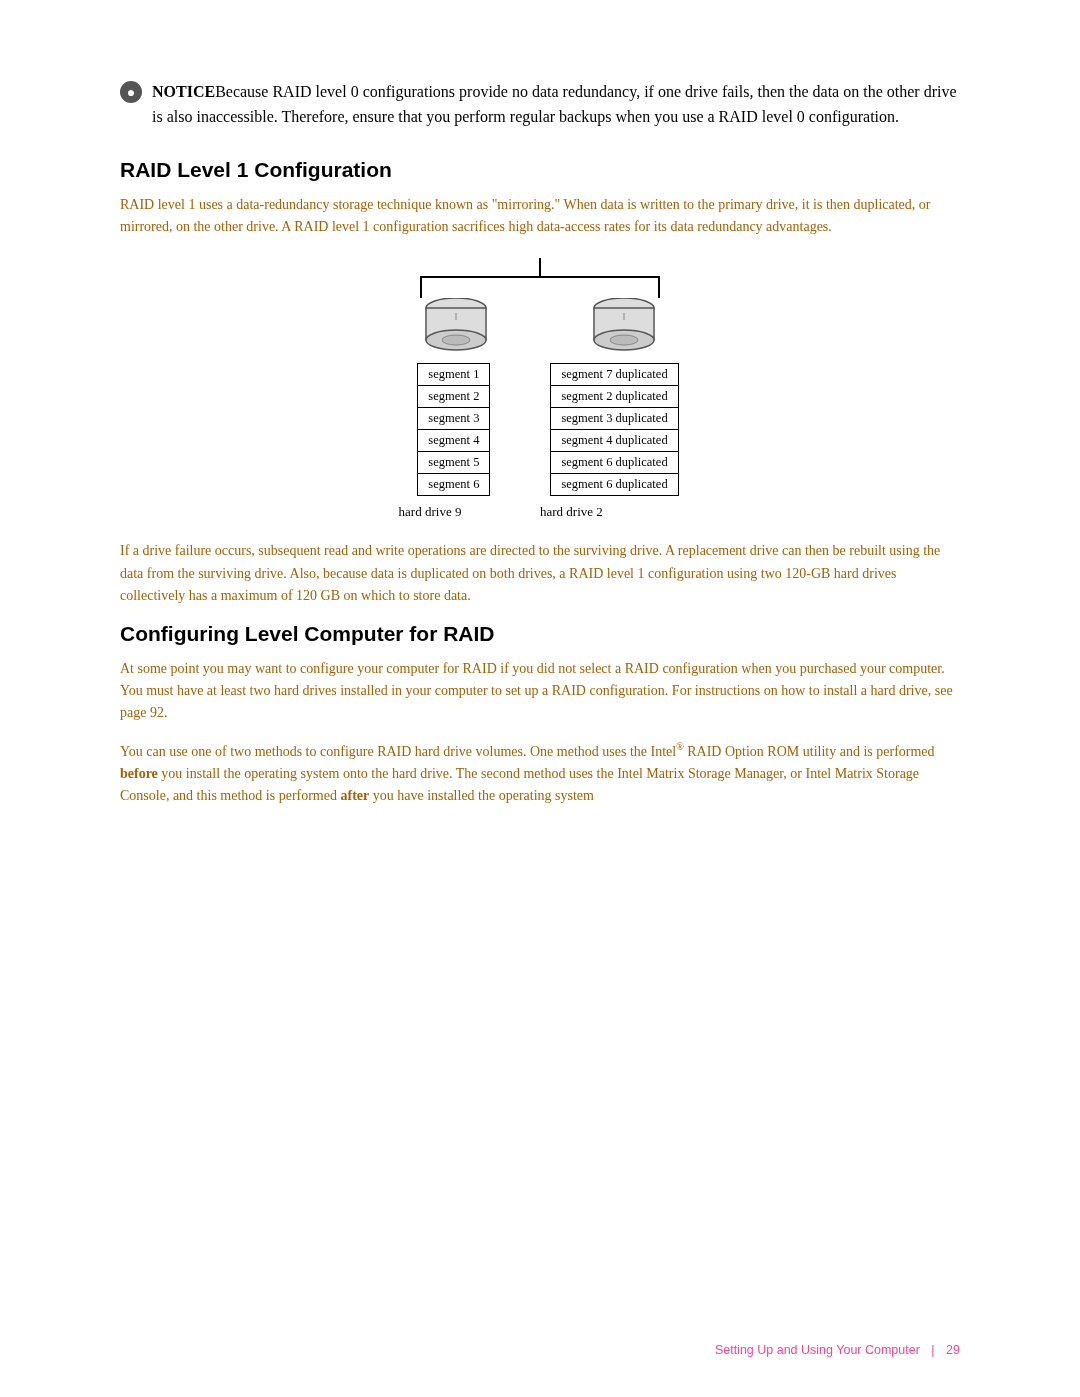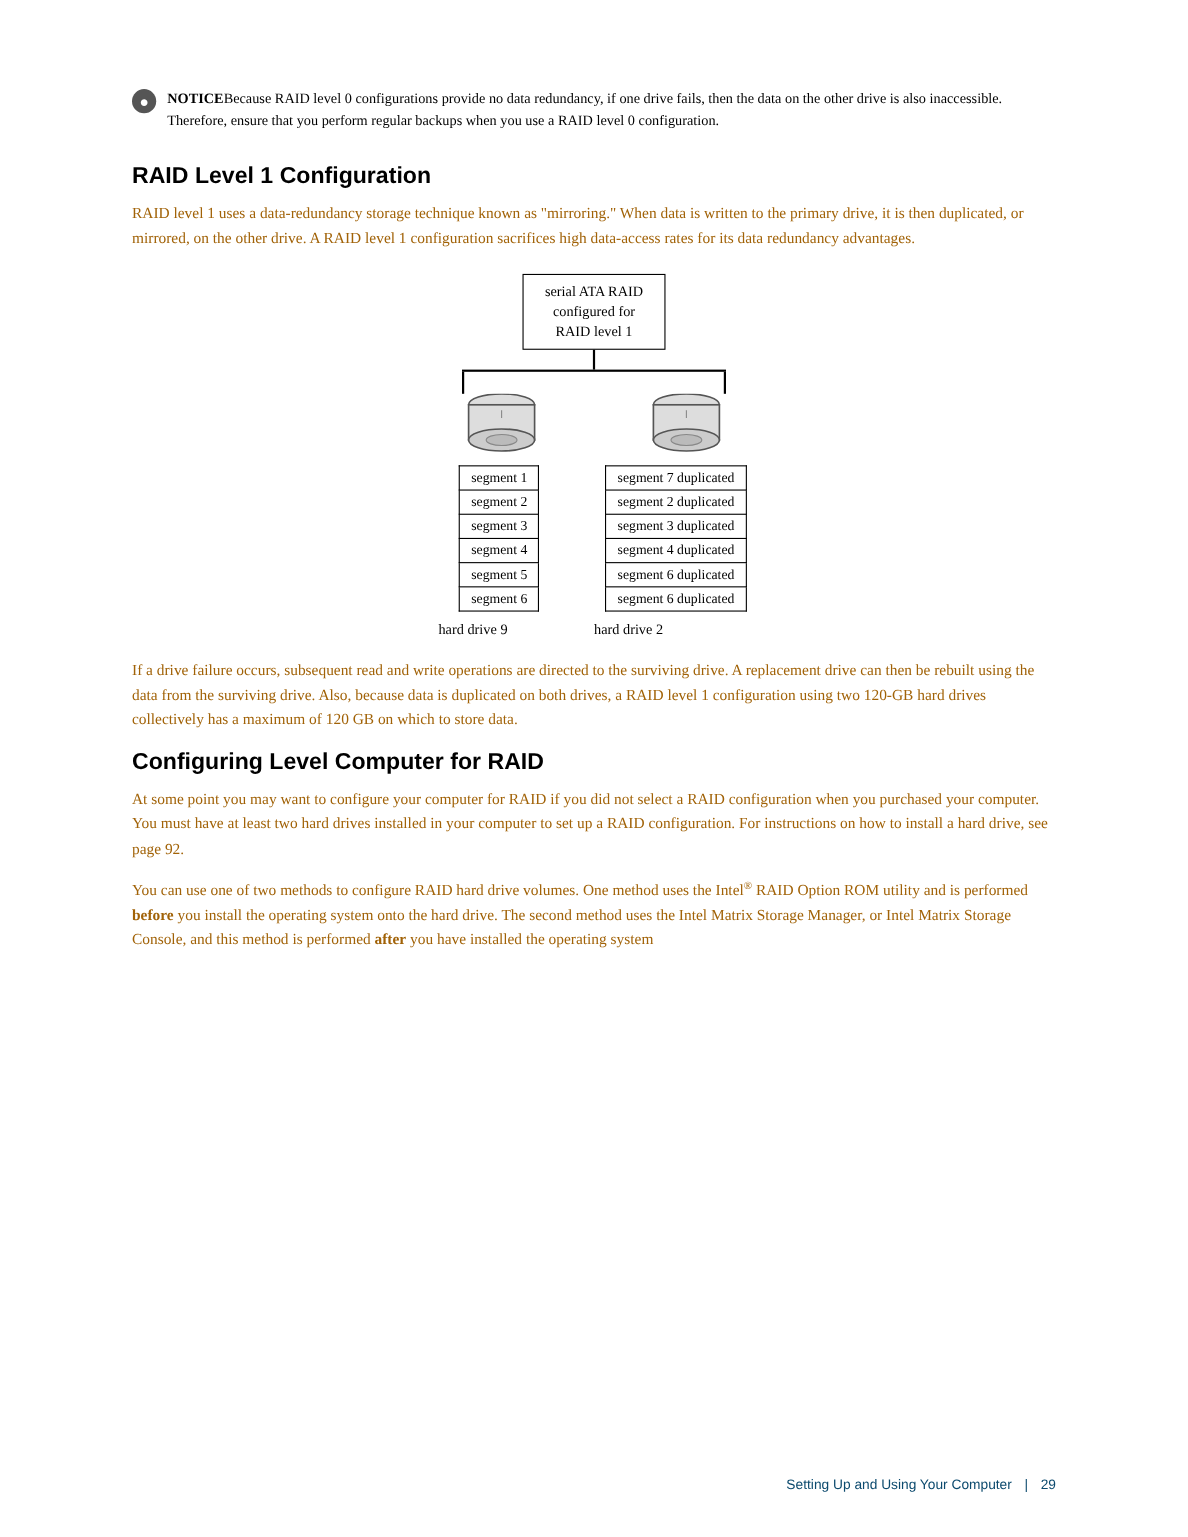--- a/index.html
+++ b/index.html
@@ -29,21 +29,21 @@
       font-weight: bold;
       font-size: 14px;
       display: flex;
       align-items: center;
       justify-content: center;
       flex-shrink: 0;
       margin-top: 1px;
       font-family: Arial, sans-serif;
     }
     .notice-text {
-      font-size: 13px;
+      font-size: 16px;
       line-height: 1.55;
       color: #000;
     }
     .notice-text strong {
       font-weight: bold;
     }
 
     h2 {
       font-family: Arial, Helvetica, sans-serif;
       font-size: 21px;
@@ -78,21 +78,21 @@
       padding: 3px 10px;
       text-align: left;
       white-space: nowrap;
     }
 
     .footer-note {
       position: absolute;
       bottom: 40px;
       right: 120px;
       font-size: 12.5px;
-      color: #0c4a6e;
+      color: #ec4899;
       font-family: Arial, Helvetica, sans-serif;
     }
     .footer-note .separator {
       margin: 0 8px;
     }
 
     .intel-sup {
       font-size: 10px;
       vertical-align: super;
     }
@@ -119,27 +119,20 @@
     <strong>NOTICE</strong><span>Because RAID level 0 configurations provide no data redundancy, if one drive fails, then the data on the other drive is also inaccessible. Therefore, ensure that you perform regular backups when you use a RAID level 0 configuration.</span>
   </div>
 </div>
 
 <h2>RAID Level 1 Configuration</h2>
 
 <p>RAID level 1 uses a data-redundancy storage technique known as "mirroring." When data is written to the primary drive, it is then duplicated, or mirrored, on the other drive. A RAID level 1 configuration sacrifices high data-access rates for its data redundancy advantages.</p>
 
 <div class="diagram-wrapper">
 
-  <div class="top-box-row">
-    <div class="raid-label-box">
-      <span>serial ATA RAID</span><br>
-      <span>configured for</span><br>
-      <span>RAID level 1</span>
-    </div>
-  </div>
 
   <div style="width:2px;height:18px;background:#000;margin:0 auto;"></div>
 
   <div style="position:relative;width:240px;height:2px;">
     <div style="position:absolute;top:0;left:0;right:0;height:2px;background:#000;"></div>
   </div>
 
   <div style="display:flex;width:240px;justify-content:space-between;">
     <div style="width:2px;height:20px;background:#000;"></div>
     <div style="width:2px;height:20px;background:#000;"></div>

